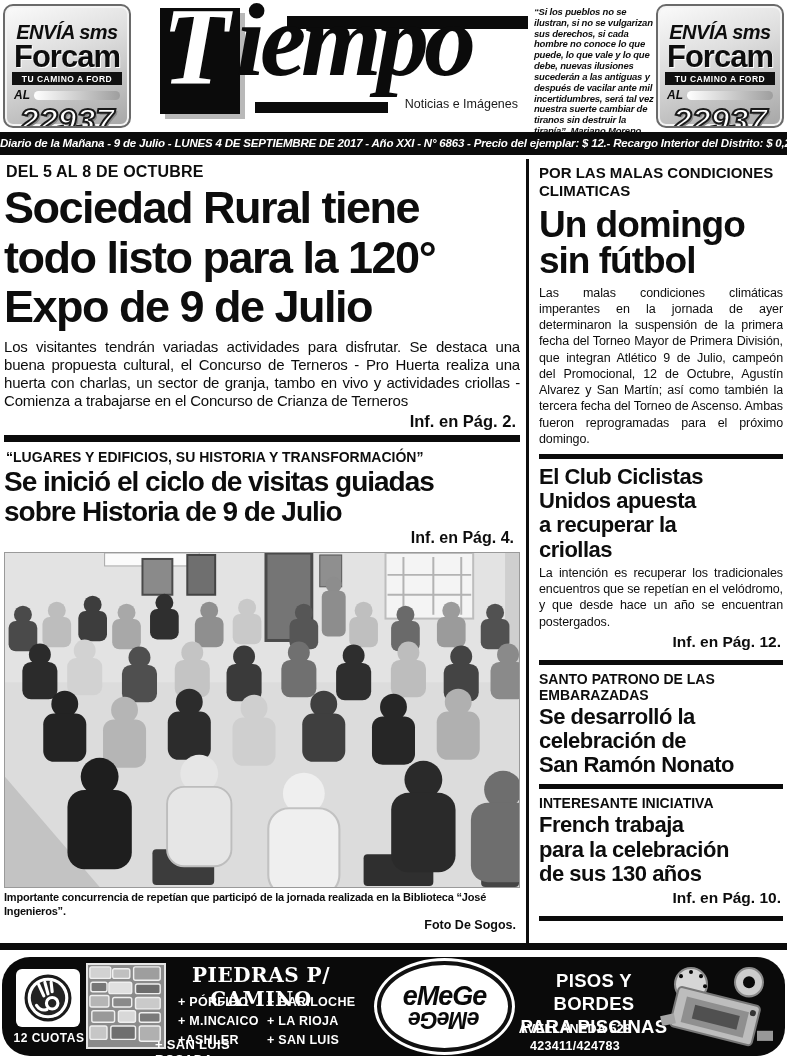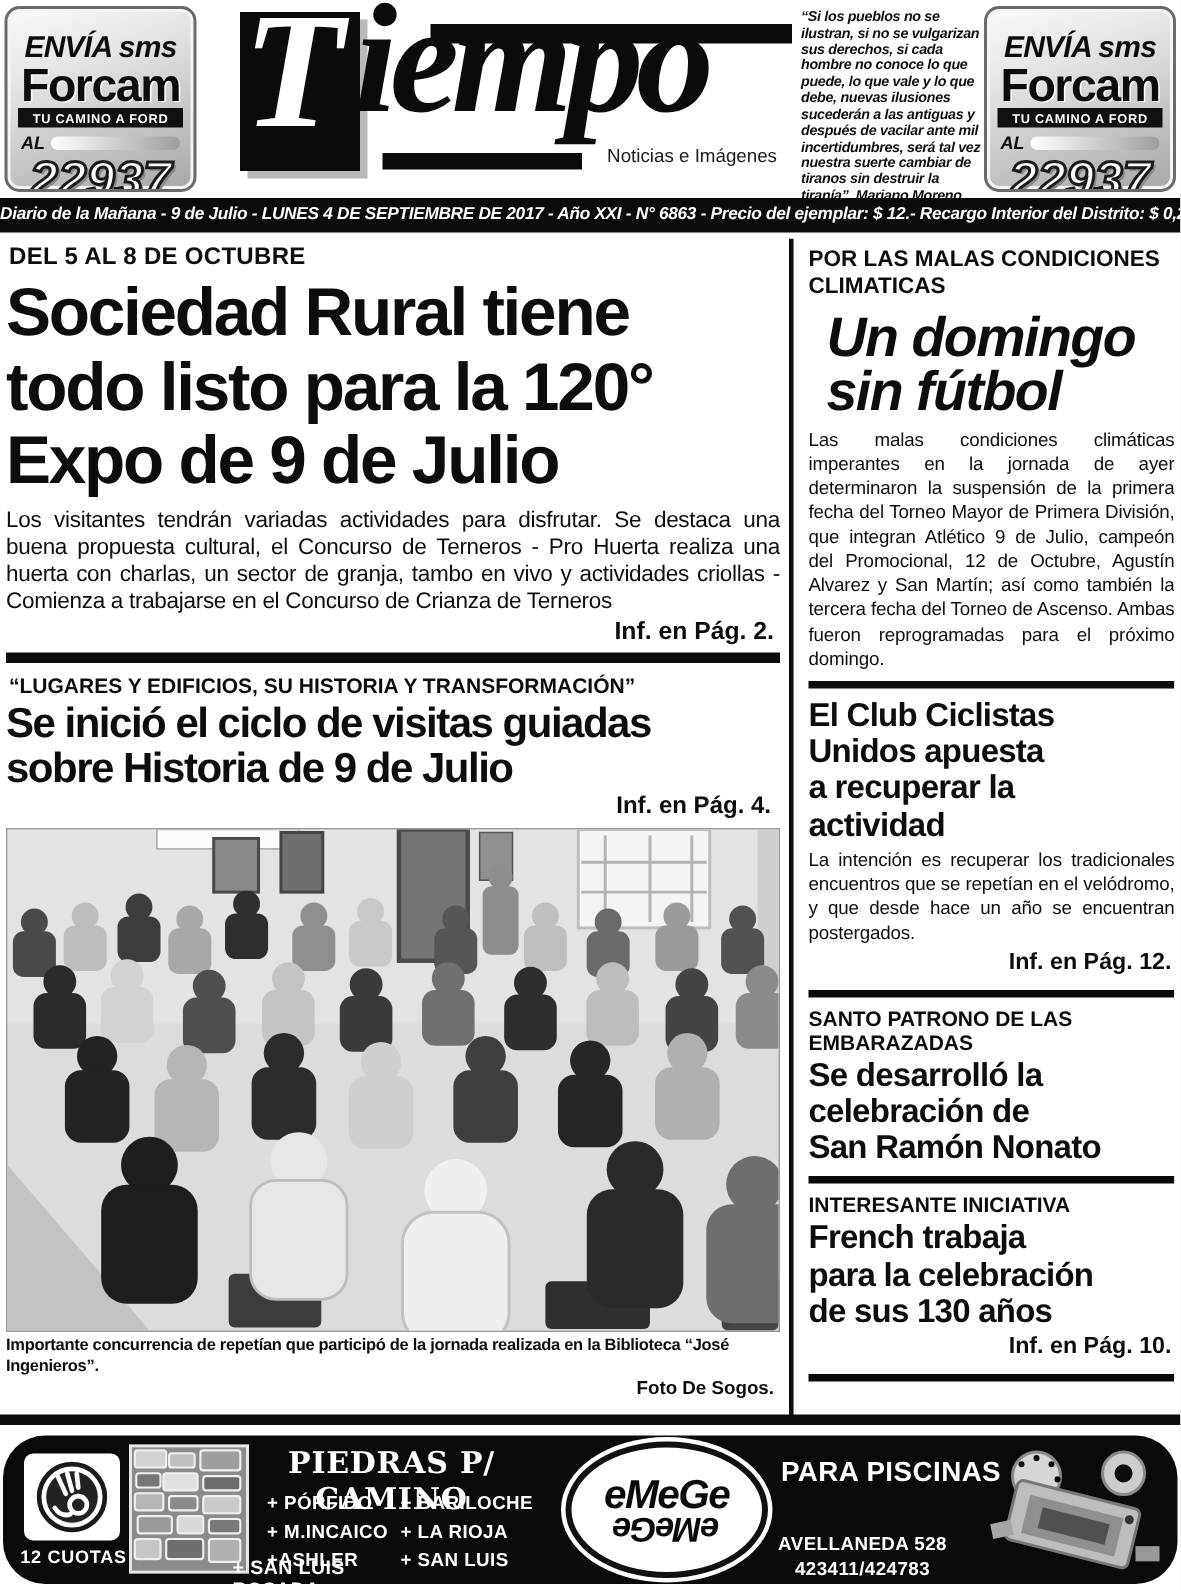--- a/index.html
+++ b/index.html
@@ -85,21 +85,21 @@
   .h2 { font-size:28px; line-height:1.08; letter-spacing:-1px; margin-top:2px; }
   .pr2 { font-size:16px; margin:2px 6px 2px 0; }
   .photo { width:516px; height:336px; margin-top:5px; border:1px solid #9a9a9a; background:#d9d9d9; }
   .photo svg { display:block; width:100%; height:100%; }
   .caption { font-weight:bold; font-size:11px; line-height:1.25; letter-spacing:-0.2px; margin-top:3px; }
   .credit { font-weight:bold; font-size:12.5px; text-align:right; margin-right:4px; }
 
   
   .colR { padding-left:5px; overflow:hidden; display:flex; flex-direction:column; }
   .kR { font-size:15px; line-height:1.2; margin-top:5px; }
-  .hA { font-size:37px; line-height:0.98; letter-spacing:-1px; margin:7px 0 5px 12px;font-style:italic; }
+  .hA { font-size:37px; line-height:0.98; letter-spacing:-1px; margin:7px 0 5px 0; }
   .bodyR { font-size:12.5px; line-height:1.3; text-align:justify; letter-spacing:-0.1px; }
   .ruleR { height:5px; background:#0b0b0b; margin:7px 0 4px 0; flex:none; }
   .hB { font-size:22px; line-height:1.1; letter-spacing:-0.5px; margin:2px 0 3px 0; }
   .prR { font-size:15.5px; margin:3px 2px 2px 0; }
   .kC { font-size:14px; margin-top:2px; }
   .hC { font-size:22px; line-height:1.1; letter-spacing:-0.5px; margin-top:2px; }
 
   
   .bottom-rule { position:absolute; top:943px; left:0; width:787px; height:7px; background:#0b0b0b; }
   .bottom-ad {
@@ -364,21 +364,21 @@
 CLIMATICAS</div>
       <div class="headline hA">Un domingo
 sin fútbol</div>
       <div class="bodyR">Las malas condiciones climáticas imperantes en la jornada de ayer determinaron la suspensión de la primera fecha del Torneo Mayor de Primera División, que integran Atlético 9 de Julio, campeón del Promocional, 12 de Octubre, Agustín Alvarez y San Martín; así como también la tercera fecha del Torneo de Ascenso. Ambas fueron reprogramadas para el próximo domingo.</div>
 
       <div class="ruleR"></div>
 
       <div class="headline hB">El Club Ciclistas
 Unidos apuesta
 a recuperar la
-actividad</div>
+criollas</div>
       <div class="bodyR">La intención es recuperar los tradicionales encuentros que se repetían en el velódromo, y que desde hace un año se encuentran postergados.</div>
       <div class="pageref prR">Inf. en Pág. 12.</div>
 
       <div class="ruleR"></div>
 
       <div class="kicker kC">SANTO PATRONO DE LAS EMBARAZADAS</div>
       <div class="headline hC">Se desarrolló la
 celebración de
 San Ramón Nonato</div>
 
@@ -447,20 +447,21 @@
       </div>
     </div>
     <div class="item-last">+ SAN LUIS ROSADA</div>
 
     <div class="emege-logo">
       <span class="em">eMeGe</span>
       <span class="em em-flip">eMeGe</span>
     </div>
 
     <div class="pisos">
+      <div>PISOS Y BORDES</div>
       <div>PARA PISCINAS</div>
     </div>
 
     <div class="addr">
       <div>AVELLANEDA 528</div>
       <div>423411/424783</div>
     </div>
 
     <div class="pool-img">
       <svg viewBox="0 0 120 84" preserveAspectRatio="none">

